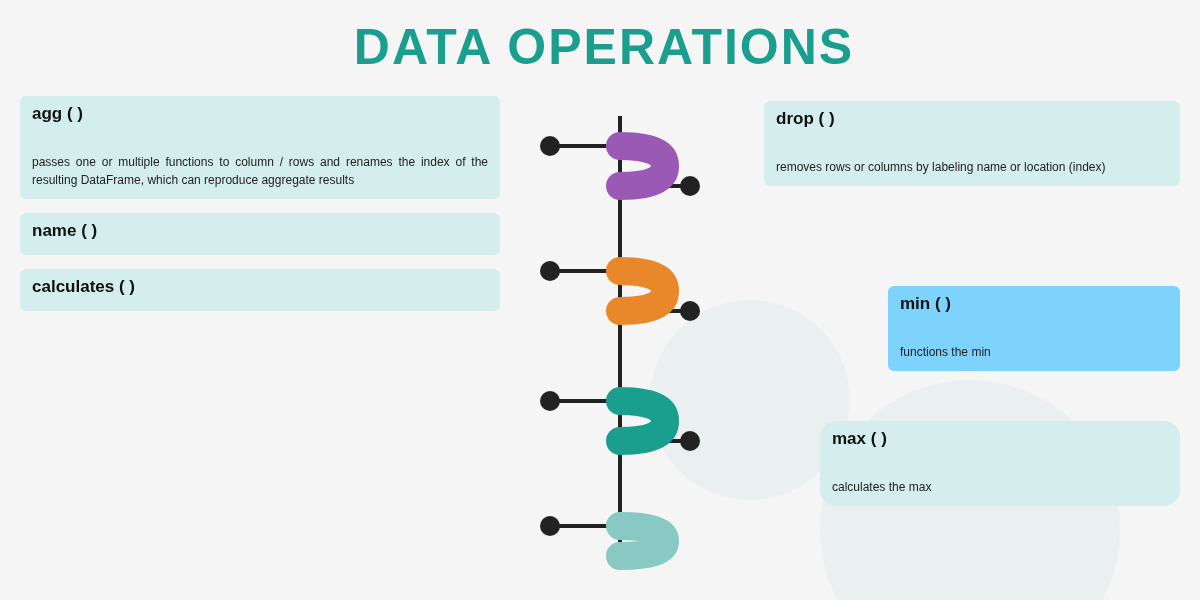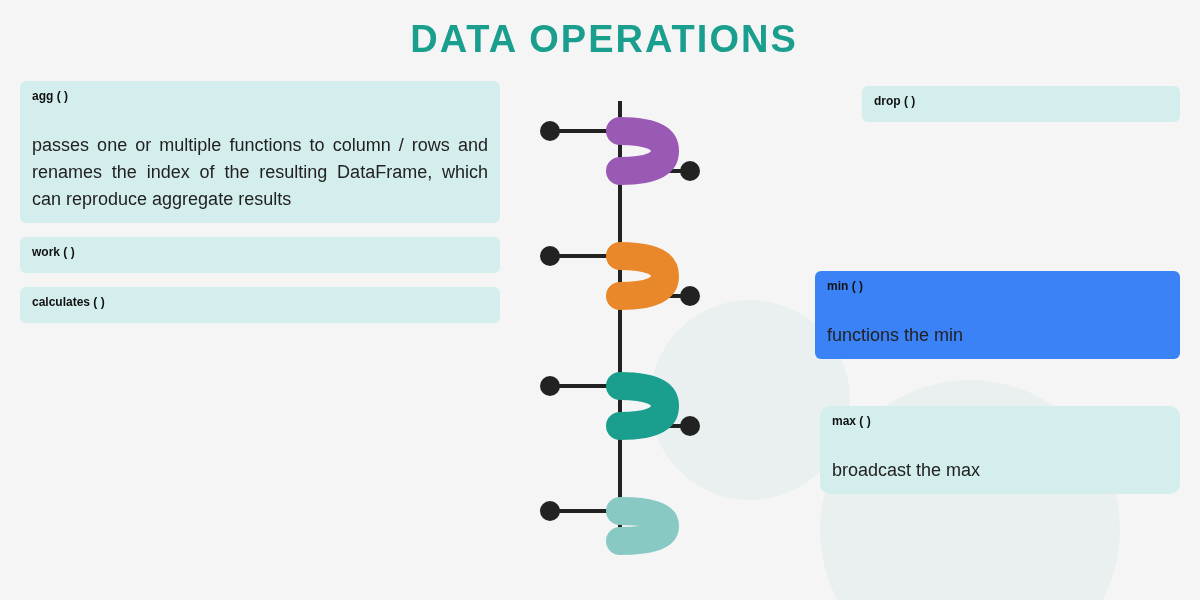--- a/index.html
+++ b/index.html
@@ -29,21 +29,21 @@
 
     .bg-circle-2 {
       width: 200px; height: 200px;
       background: #b0d8d8;
       bottom: 100px; right: 350px;
     }
 
     .page-title {
       text-align: center;
       color: #1a9e8e;
-      font-size: 38px;
+      font-size: 50px;
       font-weight: 900;
       letter-spacing: 2px;
       padding: 18px 0 10px 8px;
       font-family: Arial Black, Arial, sans-serif;
     }
 
     .content-area {
       display: flex;
       flex-direction: row;
       position: relative;
@@ -60,90 +60,90 @@
     }
 
     .card {
       background: #d4eeed;
       border-radius: 6px;
       padding: 8px 12px 10px 12px;
     }
 
     .card-title {
       font-weight: 900;
-      font-size: 12px;
+      font-size: 17px;
       color: #111;
       margin-bottom: 4px;
     }
 
     .card-body {
-      font-size: 18px;
+      font-size: 12px;
       color: #222;
       line-height: 1.5;
       text-align: justify;
       margin-top: 29px;
     }
 
     
     .center-svg {
       position: absolute;
       left: 490px;
       top: 0;
       width: 260px;
       height: 510px;
     }
 
     
     .right-card-drop {
       position: absolute;
       right: 20px;
       top: 15px;
-      width: 318px;
+      width: 416px;
       background: #d4eeed;
       border-radius: 6px;
       padding: 8px 12px 10px 12px;
     }
 
     .right-card-min {
       position: absolute;
       right: 20px;
       top: 200px;
-      width: 365px;
-      background: #3b82f6;
+      width: 292px;
+      background: #7dd3fc;
       border-radius: 6px;
       padding: 8px 2px 10px 12px;
     }
 
     .right-card-max {
       position: absolute;
       right: 20px;
       top: 335px;
       width: 360px;
       background: #d4eeed;
-      border-radius: 10px;
+      border-radius: 16px;
       padding: 8px 12px 10px 12px;
     }
   </style>
 </head>
 <body>
 
 <div class="bg-circle bg-circle-1"></div>
 <div class="bg-circle bg-circle-2"></div>
 
 <h1 class="page-title">DATA OPERATIONS</h1>
 
 <div class="content-area">
 
   <div class="left-cards">
     <div class="card">
       <div class="card-title">agg ( )</div>
       <div class="card-body">passes one or multiple functions to column / rows and renames the index of the resulting DataFrame, which can reproduce aggregate results</div>
     </div>
     <div class="card">
-      <div class="card-title">work ( )</div>
+      <div class="card-title">name ( )</div>
     </div>
     <div class="card">
       <div class="card-title">calculates ( )</div>
     </div>
   </div>
 
   <svg class="center-svg" viewBox="0 0 260 510" xmlns="http://www.w3.org/2000/svg">
 
     <line x1="130" y1="30" x2="130" y2="480" stroke="#222" stroke-width="4"></line>
 
@@ -176,25 +176,26 @@
     <path d="M130,315 Q175,315 175,335 Q175,355 130,355" fill="none" stroke="#1a9e8e" stroke-width="28" stroke-linecap="round"></path>
 
     <circle cx="60" cy="440" r="10" fill="#222"></circle>
     <line x1="60" y1="440" x2="130" y2="440" stroke="#222" stroke-width="4"></line>
 
     <path d="M130,440 Q175,440 175,455 Q175,470 130,470" fill="none" stroke="#88c9c4" stroke-width="28" stroke-linecap="round"></path>
   </svg>
 
   <div class="right-card-drop">
     <div class="card-title">drop ( )</div>
+    <div class="card-body">removes rows or columns by labeling name or location (index)</div>
   </div>
 
   <div class="right-card-min">
     <div class="card-title">min ( )</div>
     <div class="card-body">functions the min</div>
   </div>
 
   <div class="right-card-max">
     <div class="card-title">max ( )</div>
-    <div class="card-body">broadcast the max</div>
+    <div class="card-body">calculates the max</div>
   </div>
 
 </div>
 
 </body></html>

